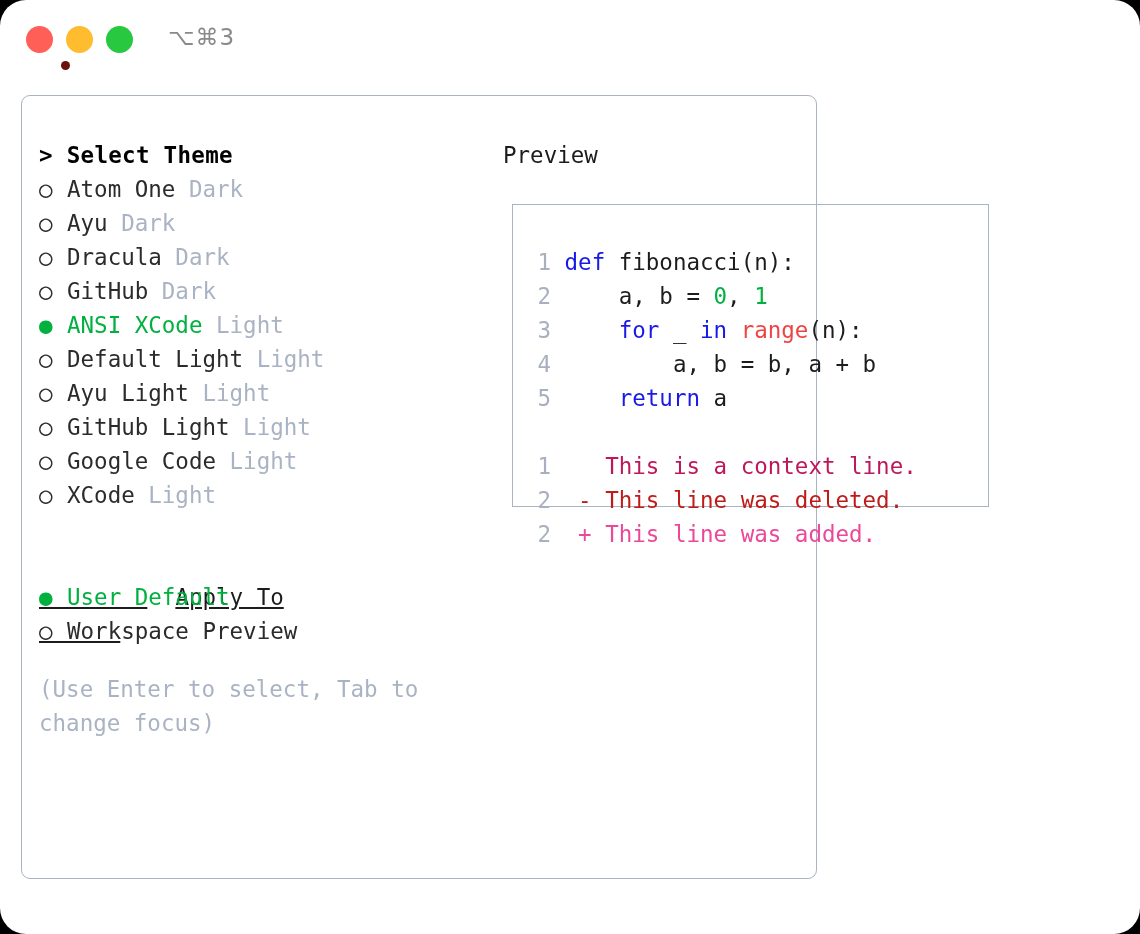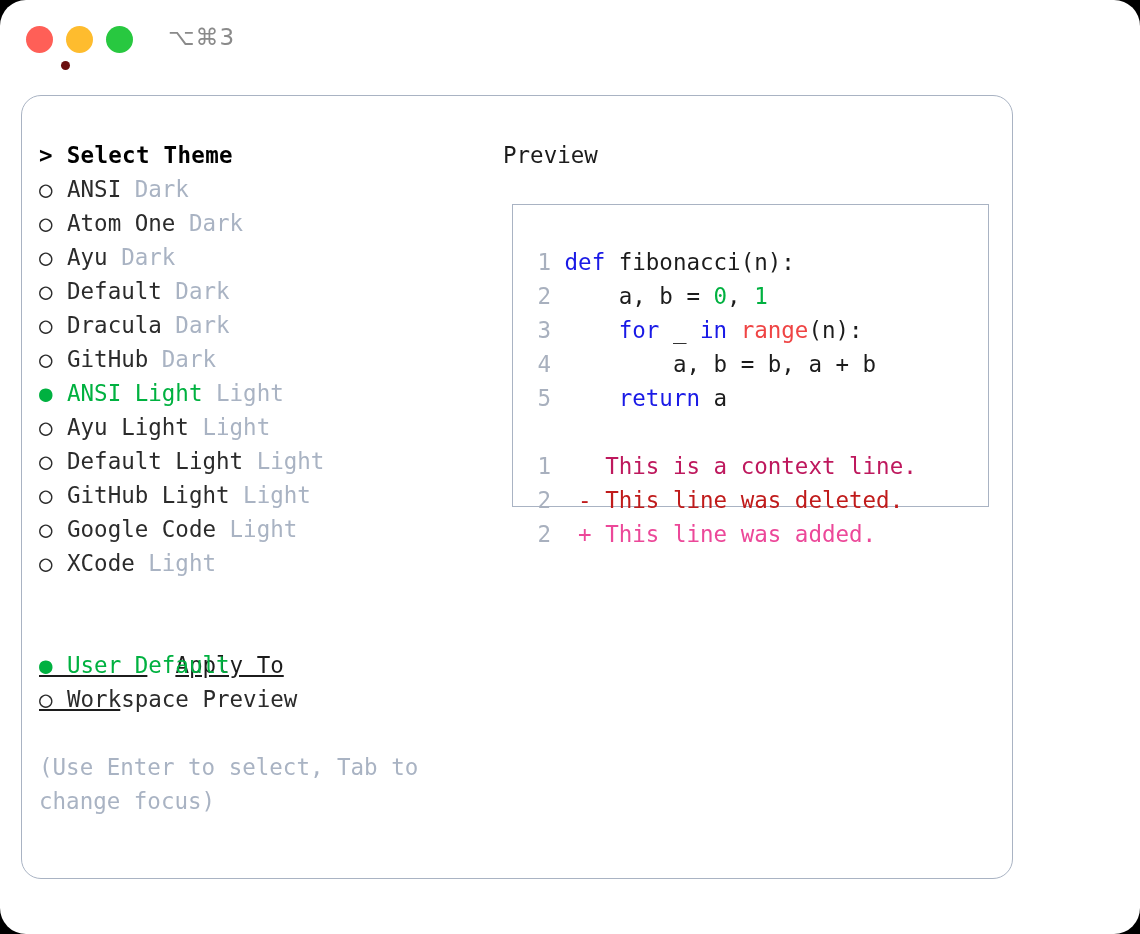--- a/index.html
+++ b/index.html
@@ -60,24 +60,24 @@
     color: #8a8a8a;
     font-family: "DejaVu Sans", sans-serif;
     white-space: pre;
   }
 
   
   #panel {
     position: absolute;
     left: 21px;
     top: 95px;
-    width: 992px;
+    width: 796px;
     height: 784px;
     border: 1.6px solid #a9b3c3;
-    border-radius: 20px;
+    border-radius: 9px;
     box-sizing: border-box;
   }
 
   
   #left-col {
     position: absolute;
     left: 17px;
     top: 42px;
     width: 440px;
   }
@@ -105,21 +105,21 @@
   .mode-tag { color: #a9b3c3; }
   .row.selected .mode-tag { color: #a9b3c3; }
 
   #apply-to-label {
     margin-top: 34px;
     color: #1c1c1c;
     text-decoration: underline;
   }
 
   #hint {
-    margin-top: 34px;
+    margin-top: 24px;
     font-size: 22.5px;
     line-height: 34px;
     color: #a9b3c3;
     width: 410px;
   }
 
   
   #right-col {
     position: absolute;
     left: 481px;
@@ -179,29 +179,27 @@
     <div class="traffic" id="tl-min"></div>
     <div class="traffic" id="tl-max"></div>
     <div id="shortcut">⌥⌘3</div>
   </div>
 
   <div id="panel">
 
     <div id="left-col">
       <div class="row" id="select-theme-header">&gt; Select Theme</div>
       <div id="theme-list">
-          <div class="row"><span class="marker">○</span><span>ANSI</span><span class="mode-tag"> Dark</span></div>
           <div class="row"><span class="marker">○</span><span>Atom One</span><span class="mode-tag"> Dark</span></div>
           <div class="row"><span class="marker">○</span><span>Ayu</span><span class="mode-tag"> Dark</span></div>
-          <div class="row"><span class="marker">○</span><span>Default</span><span class="mode-tag"> Dark</span></div>
           <div class="row"><span class="marker">○</span><span>Dracula</span><span class="mode-tag"> Dark</span></div>
           <div class="row"><span class="marker">○</span><span>GitHub</span><span class="mode-tag"> Dark</span></div>
-          <div class="row selected"><span class="marker">●</span><span>ANSI Light</span><span class="mode-tag"> Light</span></div>
+          <div class="row selected"><span class="marker">●</span><span>ANSI XCode</span><span class="mode-tag"> Light</span></div>
+          <div class="row"><span class="marker">○</span><span>Default Light</span><span class="mode-tag"> Light</span></div>
           <div class="row"><span class="marker">○</span><span>Ayu Light</span><span class="mode-tag"> Light</span></div>
-          <div class="row"><span class="marker">○</span><span>Default Light</span><span class="mode-tag"> Light</span></div>
           <div class="row"><span class="marker">○</span><span>GitHub Light</span><span class="mode-tag"> Light</span></div>
           <div class="row"><span class="marker">○</span><span>Google Code</span><span class="mode-tag"> Light</span></div>
           <div class="row"><span class="marker">○</span><span>XCode</span><span class="mode-tag"> Light</span></div>
         </div>
 
       <div class="row" id="apply-to-label">
         <span class="marker"> </span><span>Apply To</span>
       </div>
       <div id="apply-to-list">
           <div class="row selected"><span class="marker">●</span><span>User Default</span></div>

